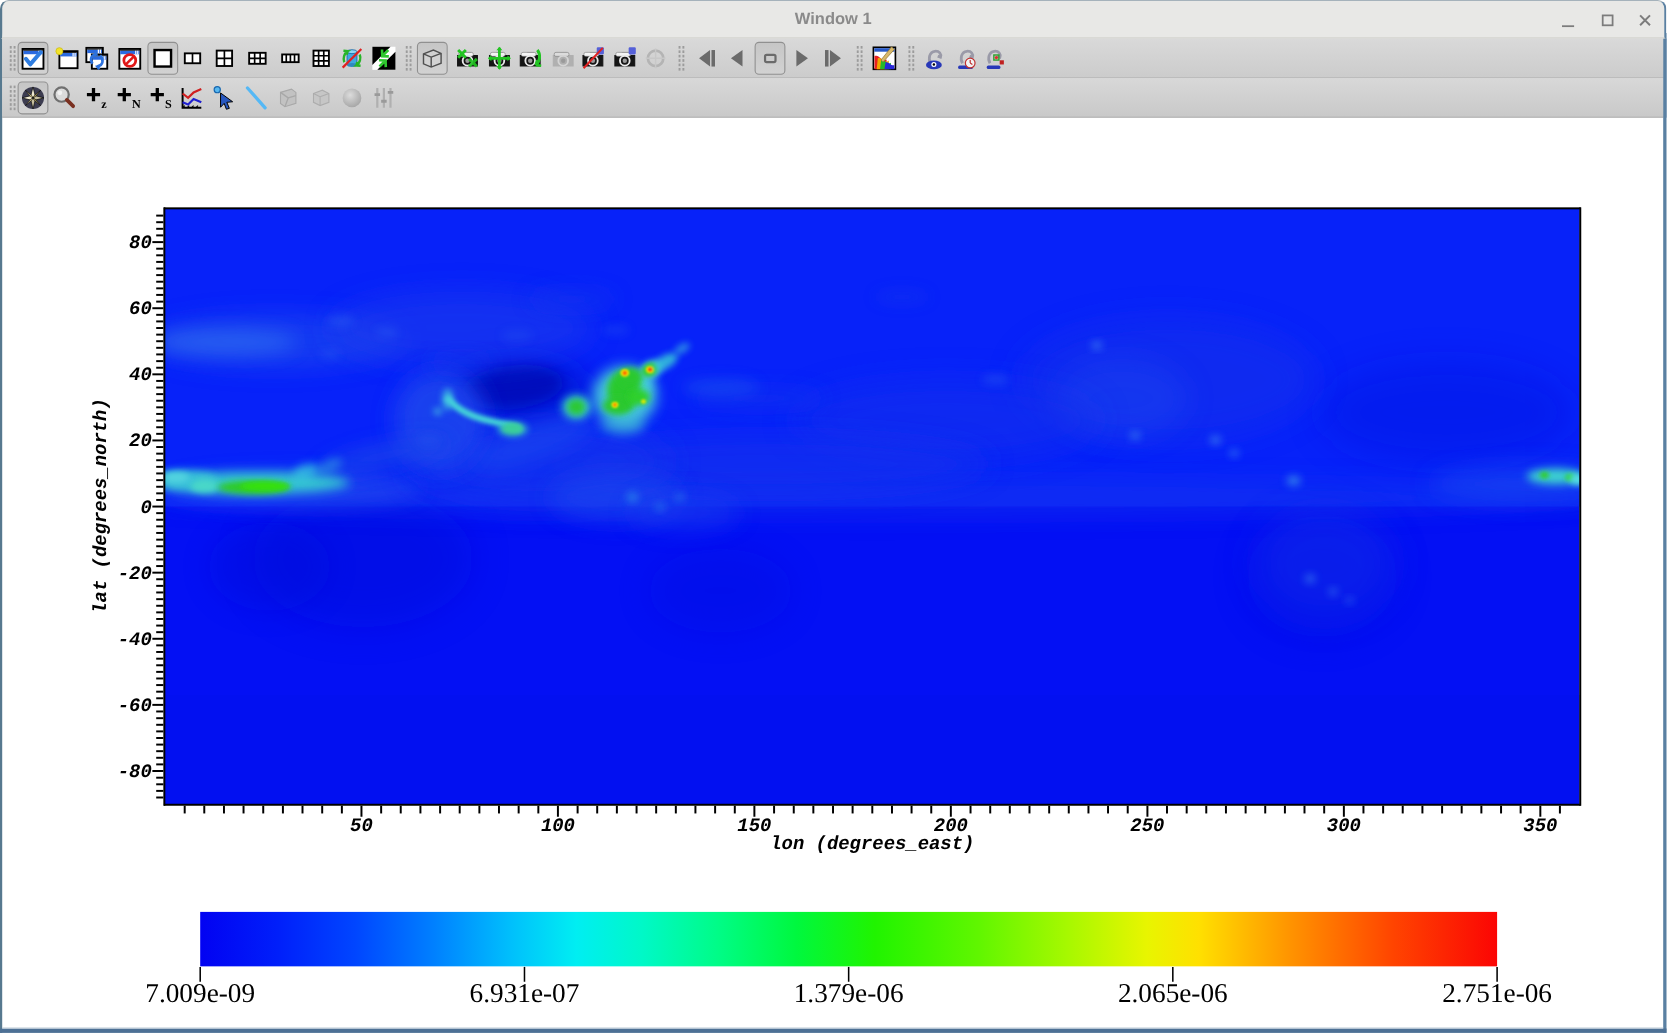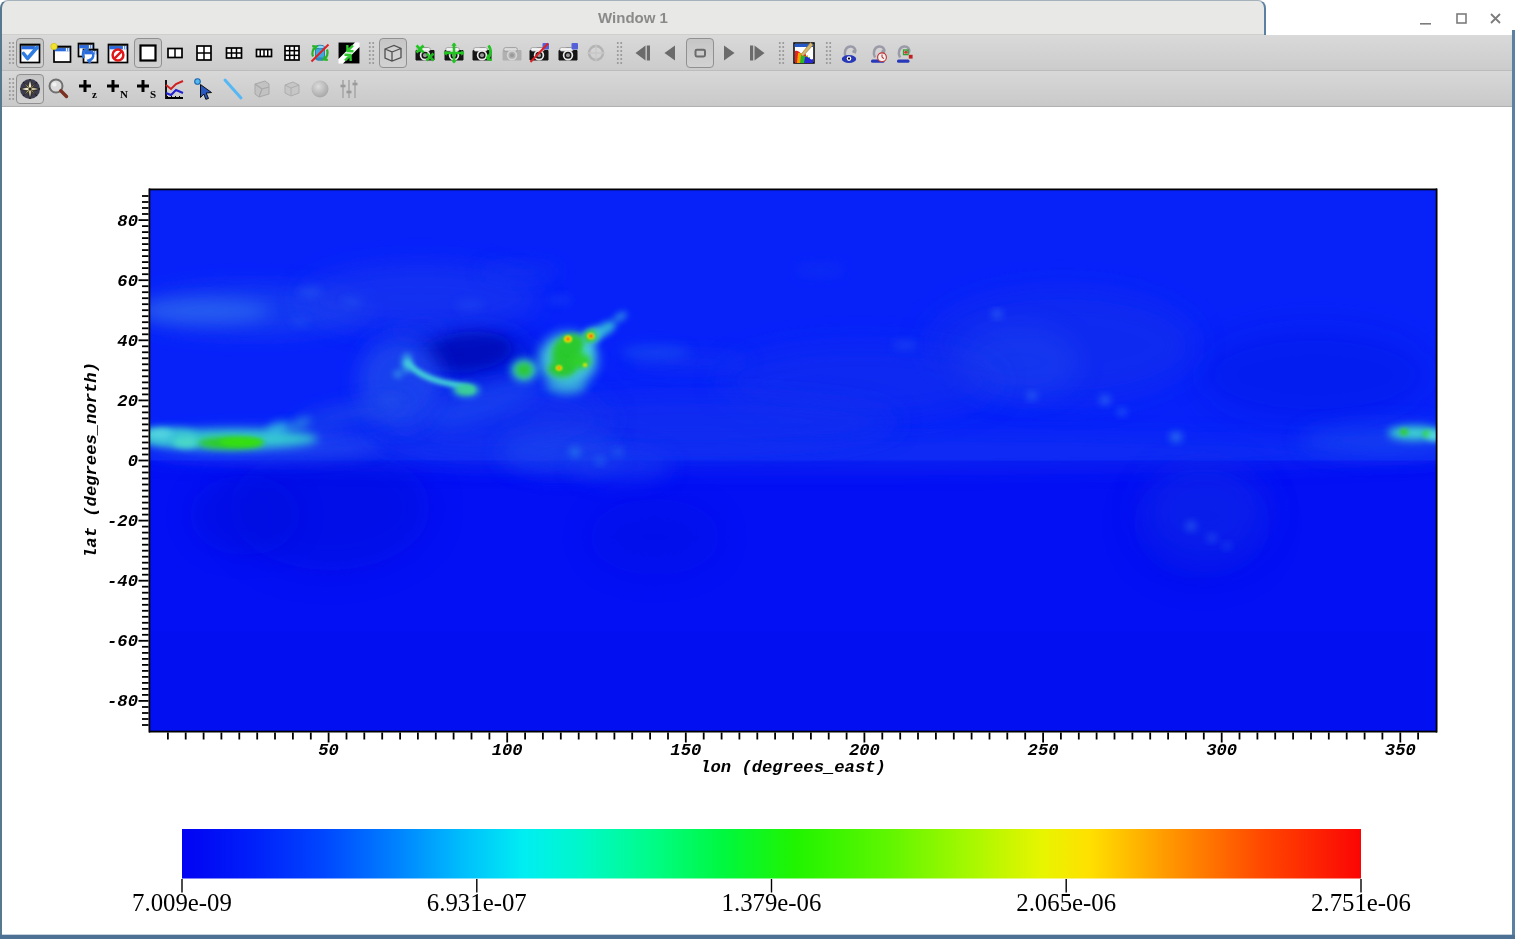--- a/index.html
+++ b/index.html
@@ -2,21 +2,21 @@
 <html><head><meta charset="utf-8">
 <style>
 html,body{margin:0;padding:0;width:1515px;height:939px;overflow:hidden;background:#ffffff;
 font-family:"Liberation Sans",sans-serif;}
 #win{position:absolute;left:0;top:0;width:1515px;height:939px;background:#fff;
 border-radius:9px 9px 0 0;box-sizing:border-box;}
 #frameL{position:absolute;left:0;top:30px;width:2px;height:909px;background:#57798f;z-index:50;}
 #frameR{position:absolute;right:0;top:30px;width:3px;height:909px;background:#5a80a2;z-index:50;}
 #frameB{position:absolute;left:0;bottom:0;width:1515px;height:4px;background:#4d7095;z-index:51;}
 #frameB::before{content:"";position:absolute;left:2px;top:-1px;width:1510px;height:1px;background:#c6d2dc;}
-#titlebar{position:absolute;left:0;top:0;width:1266px;height:35px;background:#e8e8e6;
+#titlebar{position:absolute;left:0;top:0;width:1515px;height:35px;background:#e8e8e6;
 border-radius:8px 8px 0 0;border-top:1px solid #a5b2bb;box-sizing:border-box;
 border-left:2px solid #57798f;border-right:2px solid #5a80a2;z-index:60;}
 #titlebar .tt{position:absolute;left:0;right:0;top:8px;text-align:center;font-size:15px;
 font-weight:bold;color:#8a8a8a;}
 #titlebar .line{position:absolute;left:0;bottom:0;width:100%;height:1px;background:#cfcfcb;}
 .wbtn{position:absolute;top:0;height:35px;line-height:33px;color:#7c7c7c;font-size:15px;text-align:center;width:24px;}
 #toolbars{position:absolute;left:0;top:35px;width:1515px;height:72px;z-index:55;
 background:linear-gradient(#dadada,#cecece);border-left:2px solid #57798f;border-right:3px solid #5a80a2;box-sizing:border-box;}
 #row1{position:absolute;left:0;top:0;width:100%;height:36px;border-bottom:1px solid #bcbcbc;
 background:linear-gradient(#d9d9d9,#cccccc);box-sizing:border-box;}

